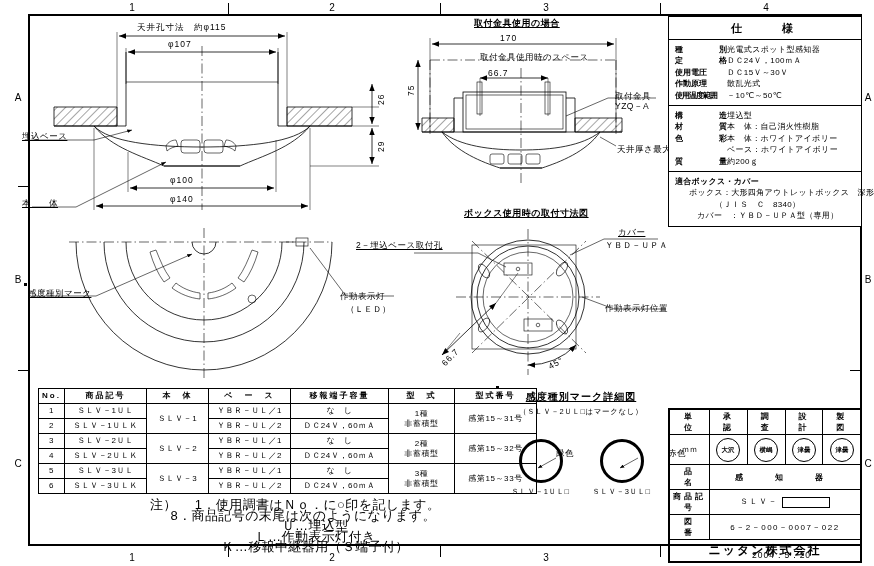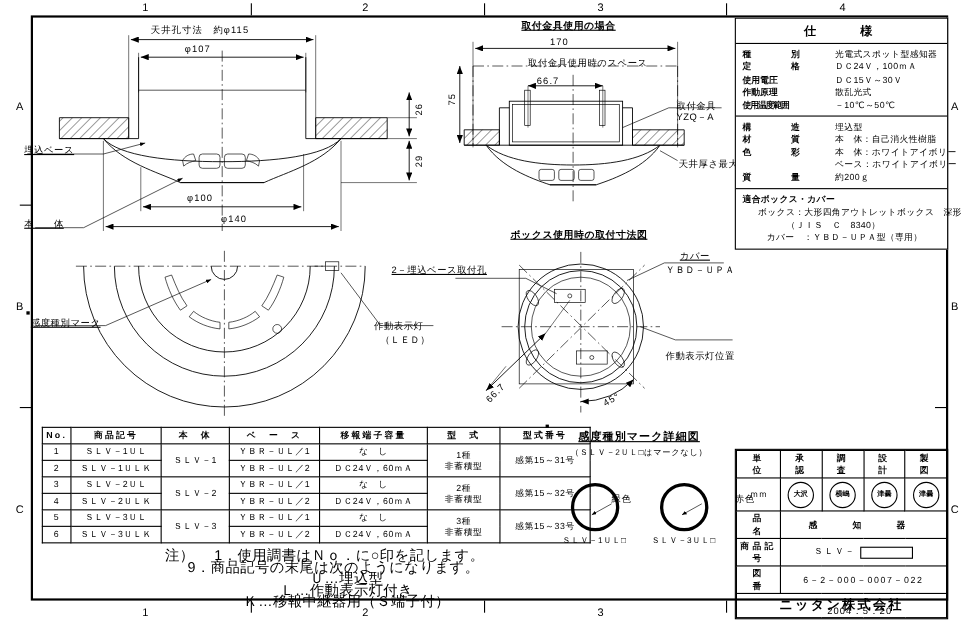--- a/index.html
+++ b/index.html
@@ -62,21 +62,21 @@
   .spec-block { padding: 4px 5px 4px 6px; border-bottom: 1.2px solid #000; }
   .spec-block:last-child { border-bottom: none; }
   .spec-row { display: flex; font-size: 8px; line-height: 11.4px; white-space: nowrap; }
   .spec-key {
     width: 52px; flex: 0 0 52px;
     display: flex; justify-content: space-between;
     font-weight: bold;
     letter-spacing: 0;
   }
   .spec-key span { display: inline-block; }
-  .spec-val { flex: 1; letter-spacing: .4px; padding-left: 32px; }
+  .spec-val { flex: 1; letter-spacing: .4px; }
   .spec-line { font-size: 8px; line-height: 11.4px; white-space: nowrap; letter-spacing: .3px; }
   .spec-line.ind1 { padding-left: 14px; }
   .spec-line.ind2 { padding-left: 40px; }
   .spec-line.ind3 { padding-left: 22px; }
   .b { font-weight: bold; }
 
   
   .parts-table {
     position: absolute; left: 38px; top: 388px;
     border-collapse: collapse;
@@ -245,21 +245,21 @@
     <line class="ln-thin" x1="80" y1="126" x2="118" y2="116" marker-end="url(#arrTip)"></line>
     <line class="ln-thin" x1="18" y1="193" x2="62" y2="193"></line>
     <line class="ln-thin" x1="62" y1="193" x2="152" y2="148" marker-end="url(#arrTip)"></line>
   </svg>
 
   <div class="dim" style="left:137px;top:22px;">天井孔寸法　約φ115</div>
   <div class="dim" style="left:168px;top:39px;">φ107</div>
   <div class="dim vert" style="left:376px;top:105px;transform:rotate(-90deg);">26</div>
   <div class="dim vert" style="left:376px;top:152px;transform:rotate(-90deg);">29</div>
   <div class="dim" style="left:170px;top:175px;">φ100</div>
-  <div class="dim" style="left:170px;top:194px;margin-left:31px;">φ140</div>
+  <div class="dim" style="left:170px;top:194px;">φ140</div>
   <div class="txt txt-u" style="left:22px;top:131px;">埋込ベース</div>
   <div class="txt txt-u" style="left:22px;top:198px;">本　　体</div>
 
   <div class="txt txt-u" style="left:474px;top:17px;font-size:9px;font-weight:bold;">取付金具使用の場合</div>
 
   <svg width="260" height="180" viewBox="0 0 260 180" style="left:408px;top:12px;">
 
     <line class="ln-ext" x1="22" y1="26" x2="22" y2="122"></line>
     <line class="ln-ext" x1="208" y1="26" x2="208" y2="122"></line>
     <line class="ln" x1="24" y1="32" x2="206" y2="32" marker-start="url(#arrS)" marker-end="url(#arr)"></line>
@@ -383,21 +383,21 @@
     <line class="ln-thin" x1="106" y1="52" x2="78" y2="38"></line>
     <line class="ln-thin" x1="78" y1="38" x2="14" y2="38"></line>
 
     <line class="ln-thin" x1="182" y1="82" x2="214" y2="94"></line>
     <line class="ln-thin" x1="214" y1="94" x2="266" y2="94"></line>
   </svg>
 
   <div class="txt txt-u" style="left:356px;top:240px;">2－埋込ベース取付孔</div>
   <div class="txt txt-u" style="left:618px;top:227px;">カバー</div>
   <div class="txt" style="left:605px;top:240px;">ＹＢＤ－ＵＰＡ</div>
-  <div class="txt" style="left:605px;top:318px;">作動表示灯位置</div>
+  <div class="txt" style="left:605px;top:303px;">作動表示灯位置</div>
   <div class="dim" style="left:440px;top:352px;transform:rotate(-45deg);">66.7</div>
   <div class="dim" style="left:548px;top:358px;transform:rotate(-30deg);">45°</div>
 
   <div class="spec-panel">
     <div class="spec-title">仕　　様</div>
 
     <div class="spec-block">
       <div class="spec-row">
         <div class="spec-key">
             <span>種</span>
@@ -544,21 +544,21 @@
       </tr>
     </tbody>
   </table>
 
   <div class="notes">
     <div class="nrow">
       <span>注）</span>
       <span style="display:inline-block;width:10px"></span>
       <span>1．使用調書はＮｏ．に○印を記します。</span>
     </div>
-    <div class="nrow ind">9．商品記号の末尾は次のようになります。</div>
+    <div class="nrow ind">8．商品記号の末尾は次のようになります。</div>
     <div class="nrow ind2">Ｕ…埋込型</div>
     <div class="nrow ind2">Ｌ…作動表示灯付き</div>
     <div class="nrow ind2">Ｋ…移報中継器用（Ｓ端子付）</div>
   </div>
 
   <div class="mark-box">
     <div class="sq-bullet" style="left:-4px;top:-4px;"></div>
     <div class="mark-title">感度種別マーク詳細図</div>
     <div class="mark-sub">（ＳＬＶ－2ＵＬ□はマークなし）</div>
     <div class="mark-row">

